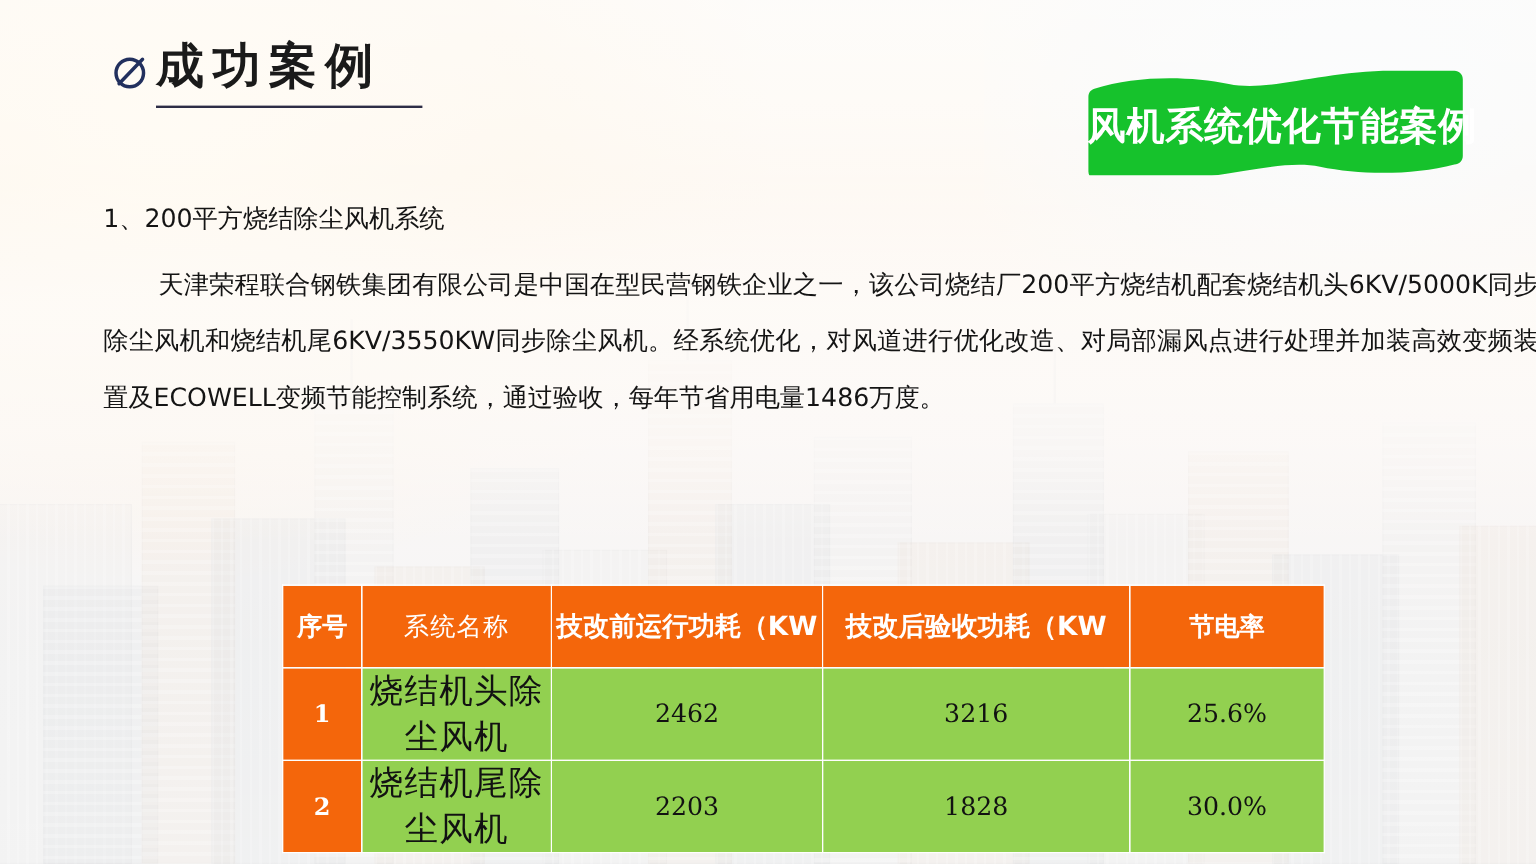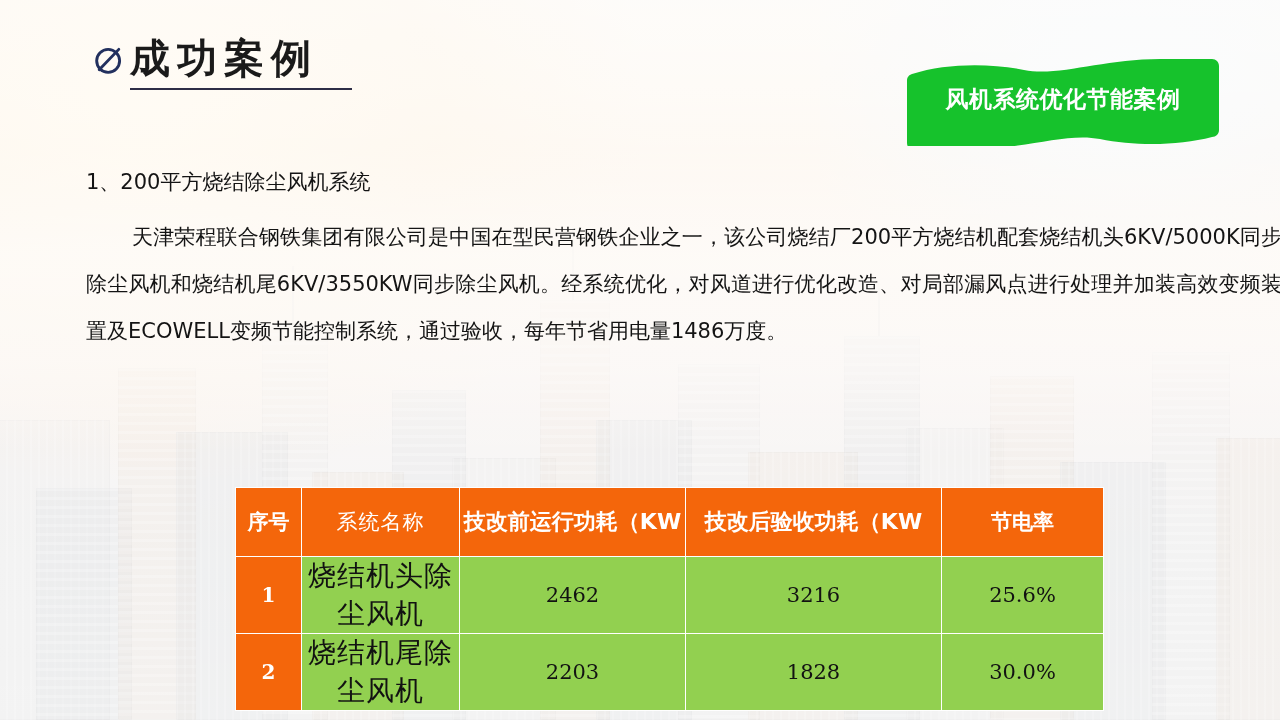--- a/index.html
+++ b/index.html
@@ -128,21 +128,21 @@
     gap: 4px;
   }
   .slash-icon {
     width: 34px;
     height: 34px;
     flex: none;
     display: block;
     margin-top: 2px;
   }
   .title-cn {
-    font-family: Liberation Serif, serif;
+    font-family: Liberation Mono, monospace;
     font-size: 40px;
     font-weight: 700;
     letter-spacing: 7px;
     color: #1a1a1a;
     line-height: 1.05;
     white-space: nowrap;
   }
   .title-sub-wrap {
     margin-left: 38px;
     margin-top: 8px;
@@ -171,21 +171,21 @@
     width: 314px;
     height: 88px;
   }
   .ribbon svg { display: block; width: 100%; height: 100%; }
   .ribbon-text {
     position: absolute;
     left: 0; right: 0;
     top: 26px;
     text-align: center;
     font-family: "DejaVu Sans", "Liberation Sans", sans-serif;
-    font-size: 23px;
+    font-size: 32px;
     font-weight: 700;
     color: #ffffff;
     letter-spacing: 0.5px;
     white-space: nowrap;
   }
 
   
   .body-text {
     position: absolute;
     left: 86px;

